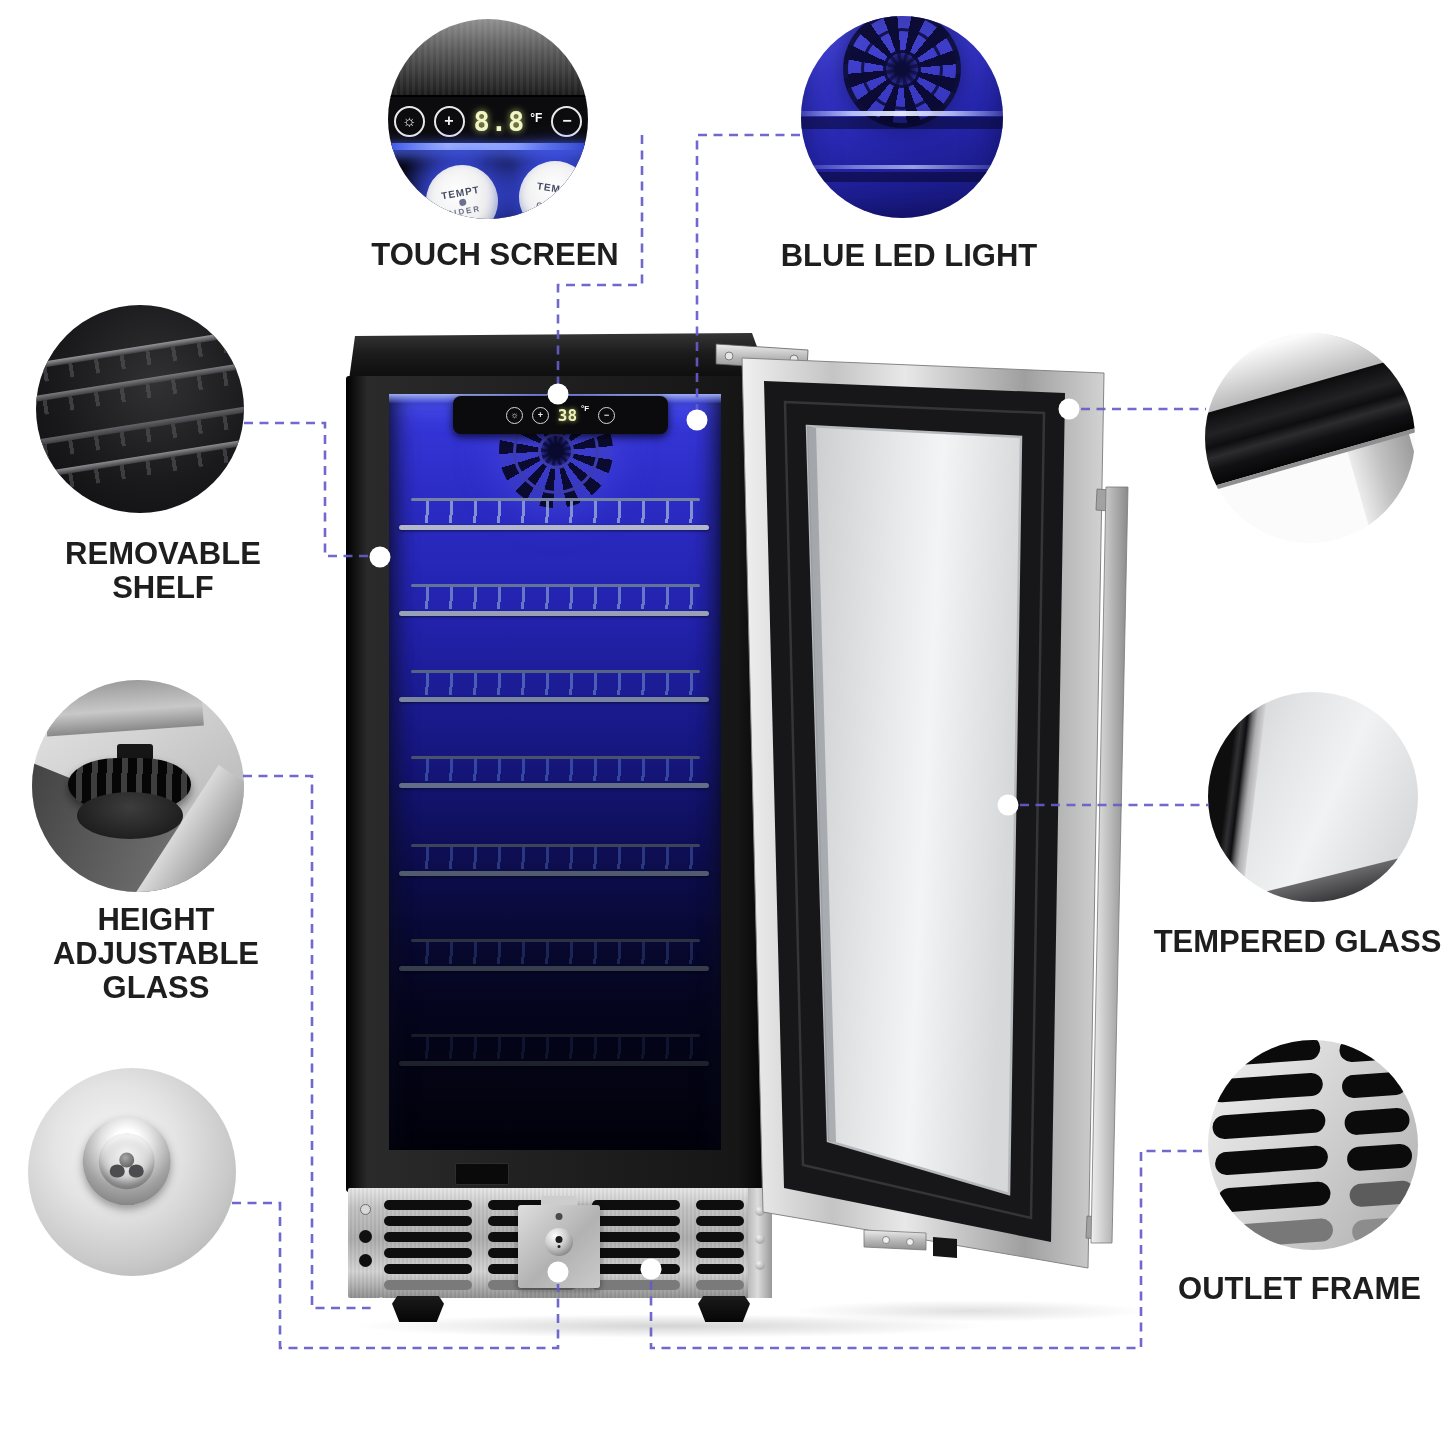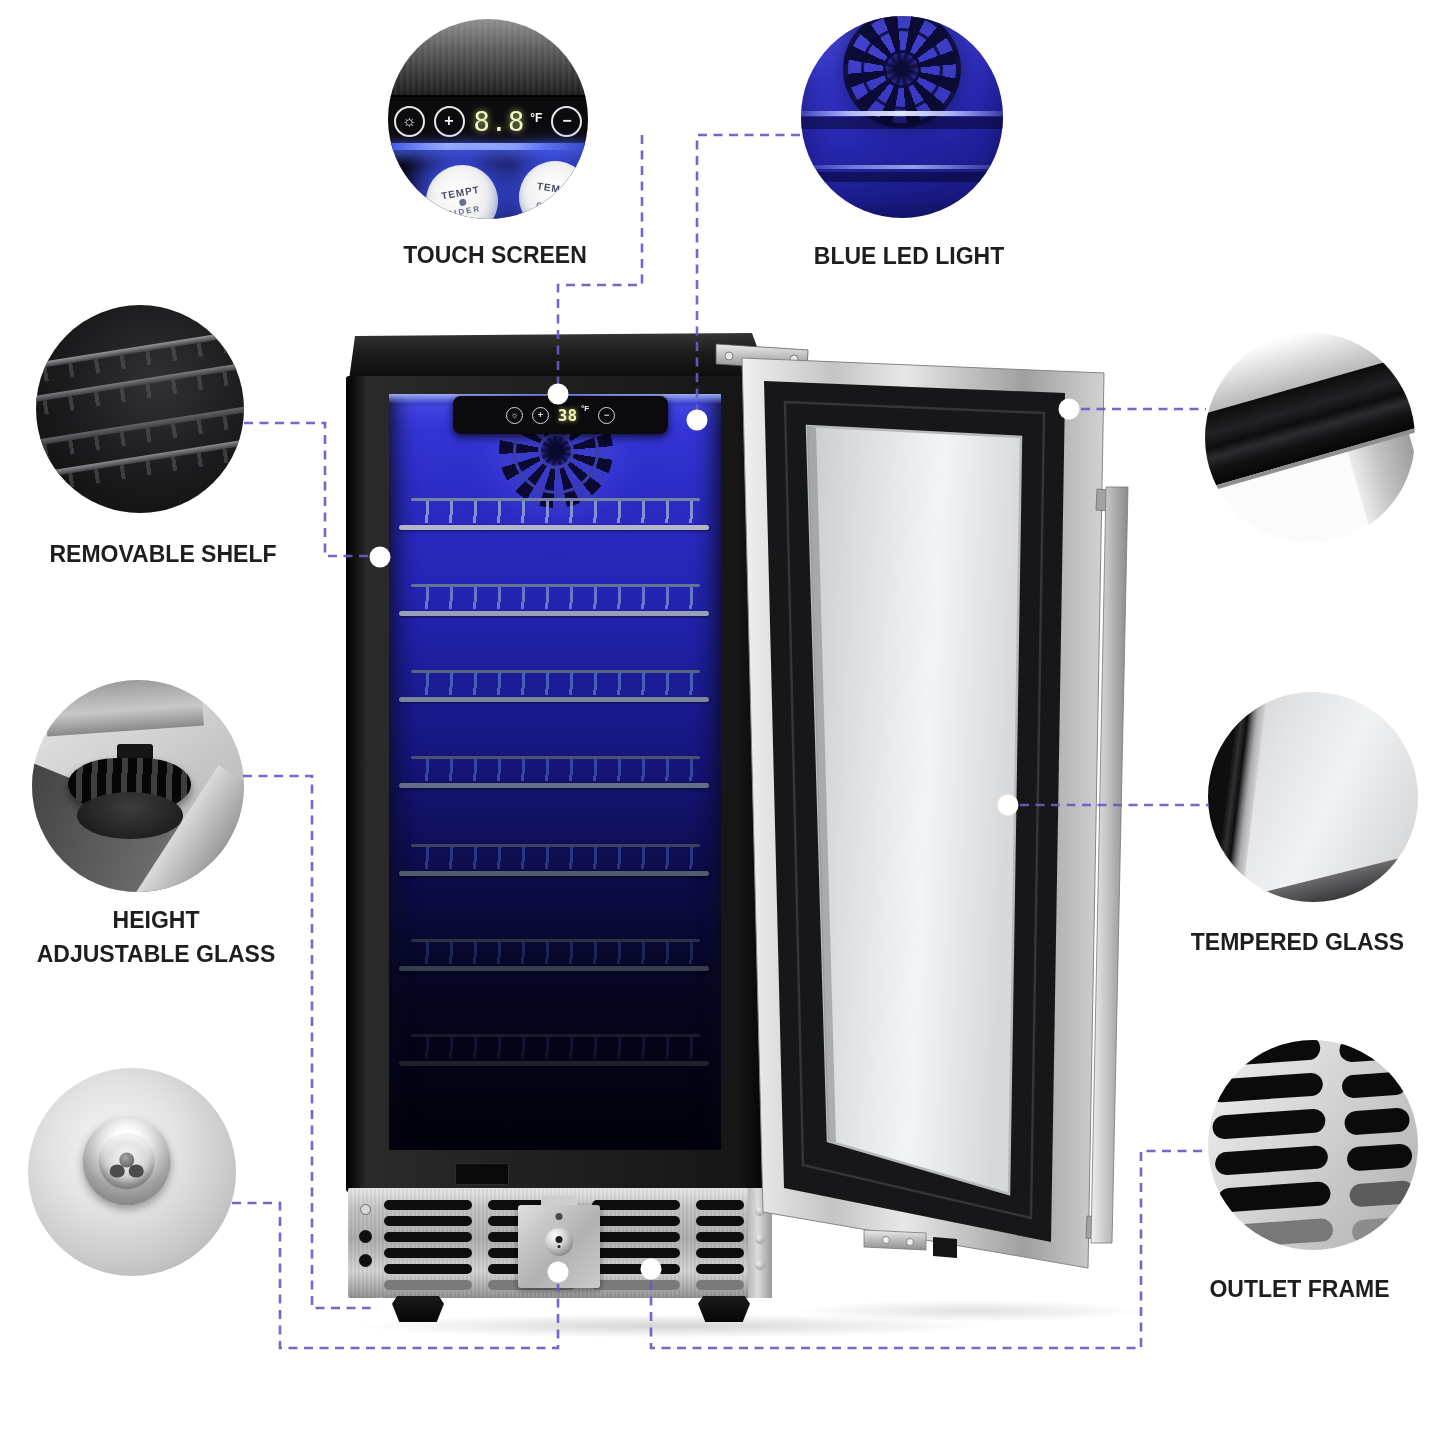--- a/index.html
+++ b/index.html
@@ -1,34 +1,34 @@
 <!DOCTYPE html>
 <html><head>
 <meta charset="utf-8">
 <style>
   html,body{margin:0;padding:0;background:#ffffff;font-family:"Liberation Sans",sans-serif;}
   #stage{position:relative;width:1445px;height:1445px;background:#ffffff;overflow:hidden;}
 
   
-  .feat-label{position:absolute;text-align:center;font-weight:bold;font-size:23px;line-height:34px;
+  .feat-label{position:absolute;text-align:center;font-weight:bold;font-size:31px;line-height:34px;
     color:#1e1e1f;letter-spacing:0px;}
 
   
   .vig{position:absolute;border-radius:50%;overflow:hidden;}
 
   
   .ts-top{position:absolute;left:0;right:0;top:0;height:38%;
     background:linear-gradient(180deg,#8f8f8f 0%,#5c5c5c 40%,#333333 78%,#1c1c1c 100%);}
   .ts-top::after{content:"";position:absolute;inset:0;
     background:repeating-linear-gradient(90deg,rgba(255,255,255,.05) 0 3px,rgba(0,0,0,0) 3px 6px);}
   .ts-panel{position:absolute;left:0;right:0;top:38%;height:24%;background:#0c0c0e;
     display:flex;align-items:center;justify-content:center;gap:9px;border-top:2px solid #000;}
   .ts-btn{width:27px;height:27px;border:2px solid #e8e8ea;border-radius:50%;color:#f2f2f4;
     display:flex;align-items:center;justify-content:center;font-size:16px;font-weight:bold;flex:0 0 auto;}
-  .ts-display{font-family:"DejaVu Sans Mono",monospace;font-weight:normal;font-size:27px;color:#f2f6c6;
+  .ts-display{font-family:"DejaVu Sans Mono",monospace;font-weight:bold;font-size:27px;color:#f2f6c6;
     text-shadow:0 0 7px rgba(225,240,130,.85);letter-spacing:1px;}
   .ts-unit{color:#ffffff;font-size:12px;font-weight:bold;align-self:flex-start;margin:14px 0 0 -4px;}
   .ts-bottom{position:absolute;left:0;right:0;top:62%;bottom:0;
     background:radial-gradient(circle at 35% 58%,rgba(72,92,255,.8),transparent 42%),
                radial-gradient(circle at 82% 52%,rgba(72,92,255,.75),transparent 42%),#05050f;}
   .ts-led{position:absolute;left:0;right:0;top:0;height:7px;
     background:linear-gradient(90deg,#3a55e8,#a6b8ff 30%,#8ba0ff 65%,#2e43c4);
     box-shadow:0 4px 12px 3px rgba(80,105,255,.8);}
   .cap{position:absolute;width:72px;height:72px;border-radius:50%;
     background:radial-gradient(circle at 45% 38%,#ffffff 0%,#efefef 52%,#d2d2d4 80%,#b9b9bd 100%);

